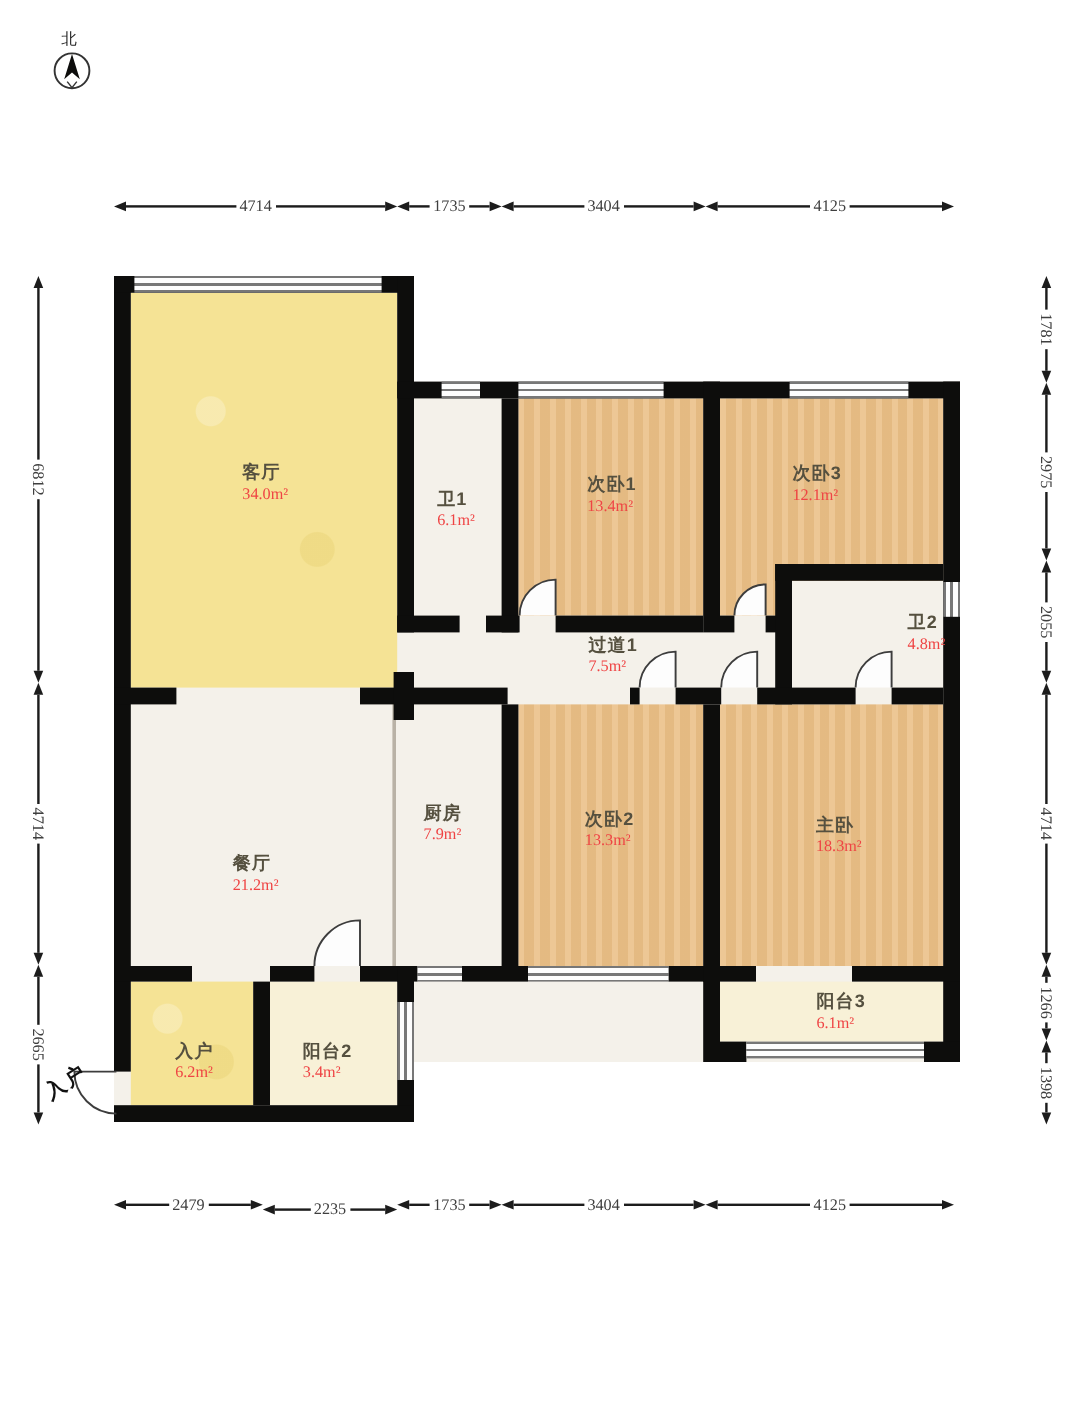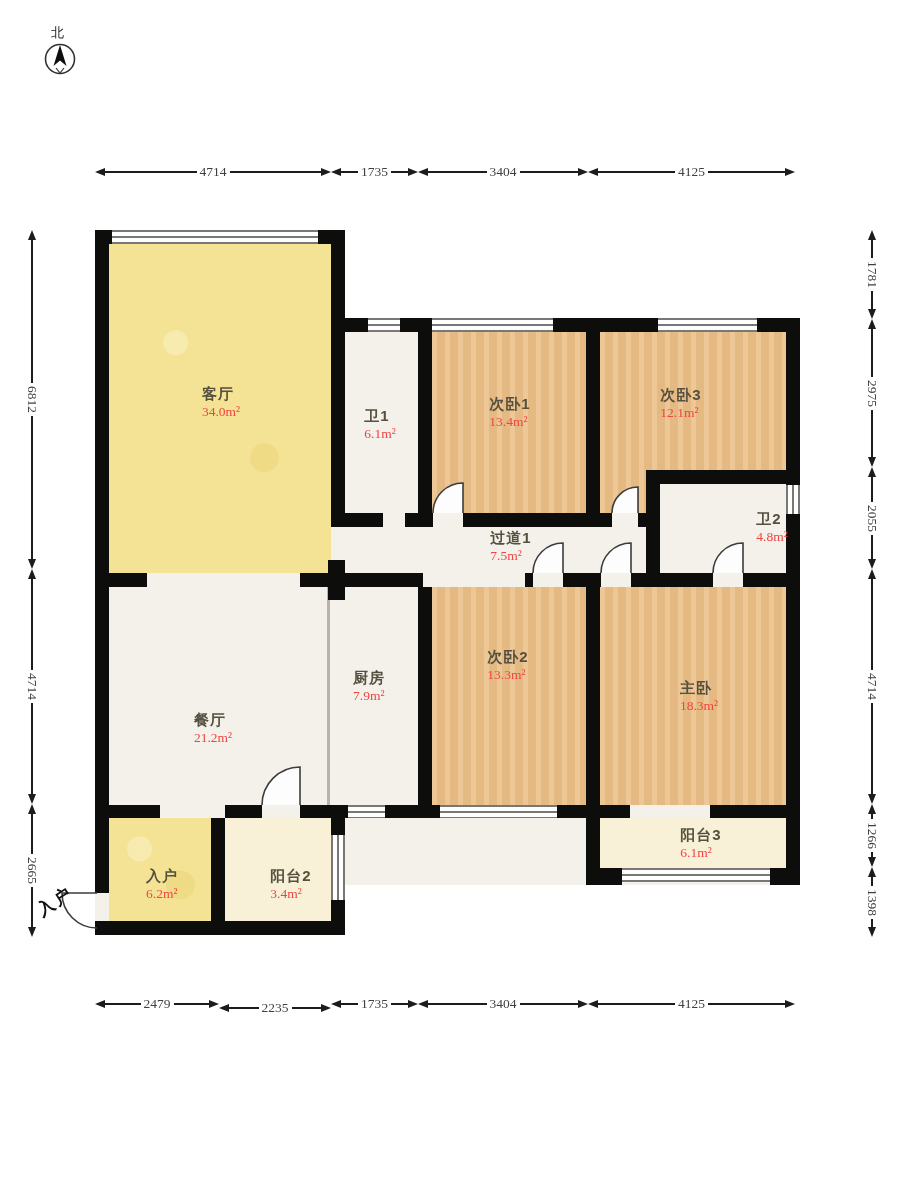--- a/index.html
+++ b/index.html
@@ -165,33 +165,33 @@
     <div class="ar">7.5m²</div>
   </div>
   <div class="label" style="left:213px;top:728px">
     <div class="nm">餐厅</div>
     <div class="ar">21.2m²</div>
   </div>
   <div class="label" style="left:369px;top:686px">
     <div class="nm">厨房</div>
     <div class="ar">7.9m²</div>
   </div>
-  <div class="label" style="left:508px;top:665px">
+  <div class="label" style="left:508px;top:691px">
     <div class="nm">次卧2</div>
     <div class="ar">13.3m²</div>
   </div>
   <div class="label" style="left:699px;top:696px">
     <div class="nm">主卧</div>
     <div class="ar">18.3m²</div>
   </div>
   <div class="label" style="left:162px;top:884px">
     <div class="nm">入户</div>
     <div class="ar">6.2m²</div>
   </div>
-  <div class="label" style="left:291px;top:884px">
+  <div class="label" style="left:273px;top:884px">
     <div class="nm">阳台2</div>
     <div class="ar">3.4m²</div>
   </div>
   <div class="label" style="left:701px;top:843px">
     <div class="nm">阳台3</div>
     <div class="ar">6.1m²</div>
   </div>
 
   <div class="north-label">北</div>
   <div class="entry-label">入户</div>

